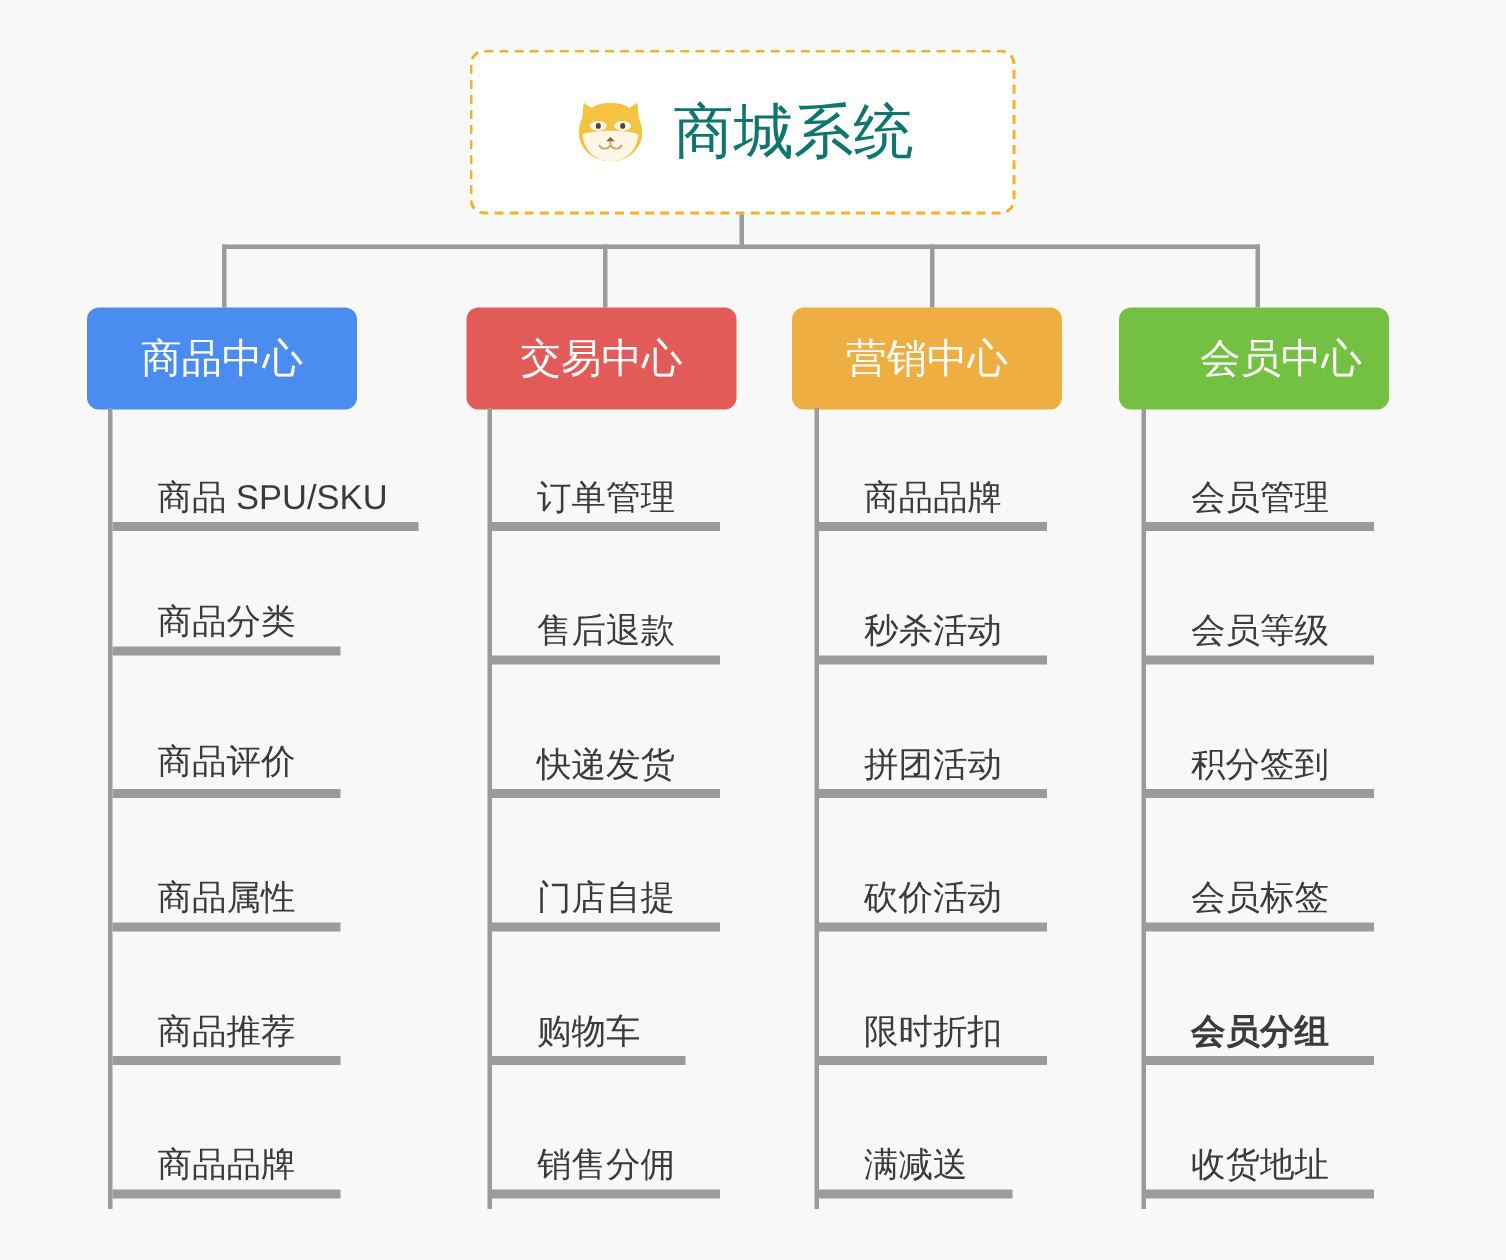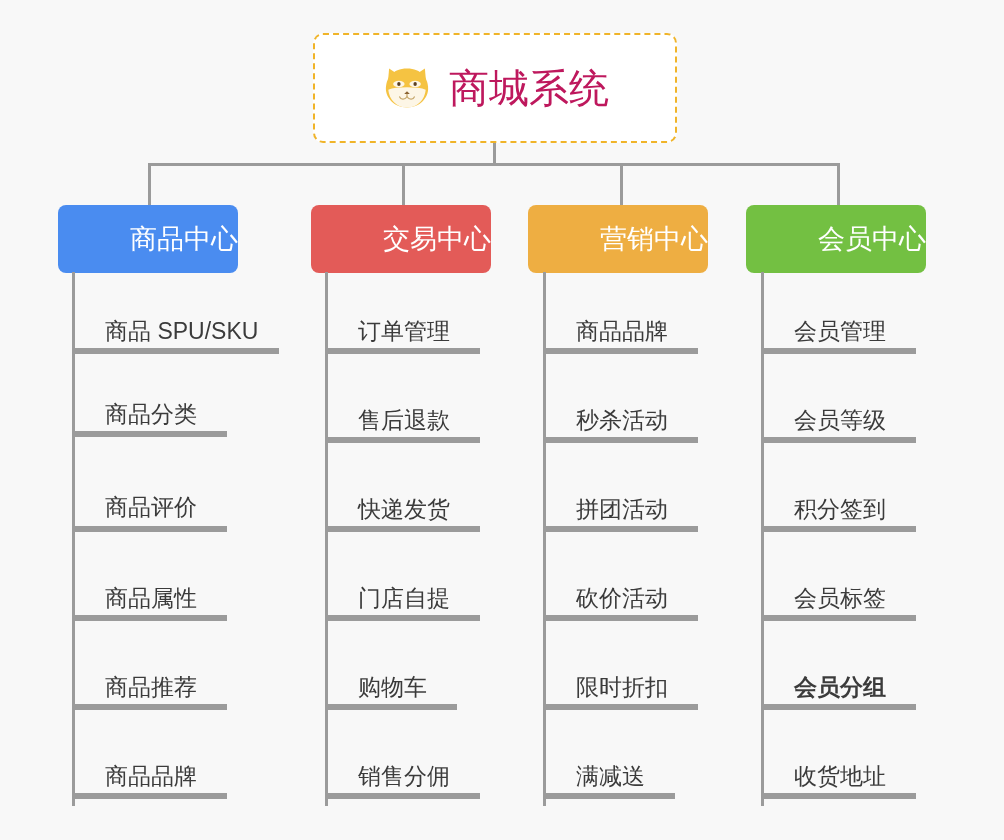--- a/index.html
+++ b/index.html
@@ -26,21 +26,21 @@
   .dog-icon svg{display:block;width:52px;height:52px;}
 
   
   .line{position:absolute;background:#9b9b9b;}
   .vline{width:3px;}
   .hline{height:3px;}
 
   
   .cat-box{
     position:absolute;height:68px;border-radius:8px;
-    display:flex;align-items:center;justify-content:flex-end;
+    display:flex;align-items:center;justify-content:center;
     color:#ffffff;font-size:27px;white-space:nowrap;box-sizing:border-box;
   }
 
   
   .leaf-col{position:absolute;top:272px;}
   .leaf-spine{position:absolute;left:0;top:0;width:3px;background:#9b9b9b;}
   .leaf-item{
     position:absolute;left:3px;
     display:flex;align-items:flex-end;box-sizing:border-box;
     border-bottom:6px solid #84cc16;height:82px;
@@ -72,21 +72,21 @@
           <ellipse cx="22" cy="27" rx="2.1" ry="2.4" fill="#5a4024"></ellipse>
           <ellipse cx="42" cy="27" rx="2.1" ry="2.4" fill="#5a4024"></ellipse>
 
           <path d="M32 36 L28.5 39.5 L35.5 39.5 Z" fill="#8a6230"></path>
 
           <path d="M32 40 L32 43" stroke="#c9ab72" stroke-width="1.6" fill="none" stroke-linecap="round"></path>
           <path d="M32 43 C29 47 24 46 23 43" stroke="#c9ab72" stroke-width="1.6" fill="none" stroke-linecap="round"></path>
           <path d="M32 43 C35 47 40 46 41 43" stroke="#c9ab72" stroke-width="1.6" fill="none" stroke-linecap="round"></path>
         </svg>
       </span>
-      <span class="root-title" style="color: #be185d; text-align: center;">商城系统</span>
+      <span class="root-title" style="color: #0f766e; text-align: center;">商城系统</span>
     </div>
   </div>
 
   <div class="line vline" style="left: 493px; top: 143px; height: 22px; background: rgb(155, 155, 155);"></div>
 
   <div class="line hline" style="left: 148px; top: 163px; width: 692px; background: rgb(155, 155, 155);"></div>
 
   <div class="line vline" style="left: 148px; top: 163px; height: 42px; background: rgb(155, 155, 155);"></div>
   <div class="line vline" style="left: 402px; top: 163px; height: 42px; background: rgb(155, 155, 155);"></div>
   <div class="line vline" style="left: 620px; top: 163px; height: 42px; background: rgb(155, 155, 155);"></div>

